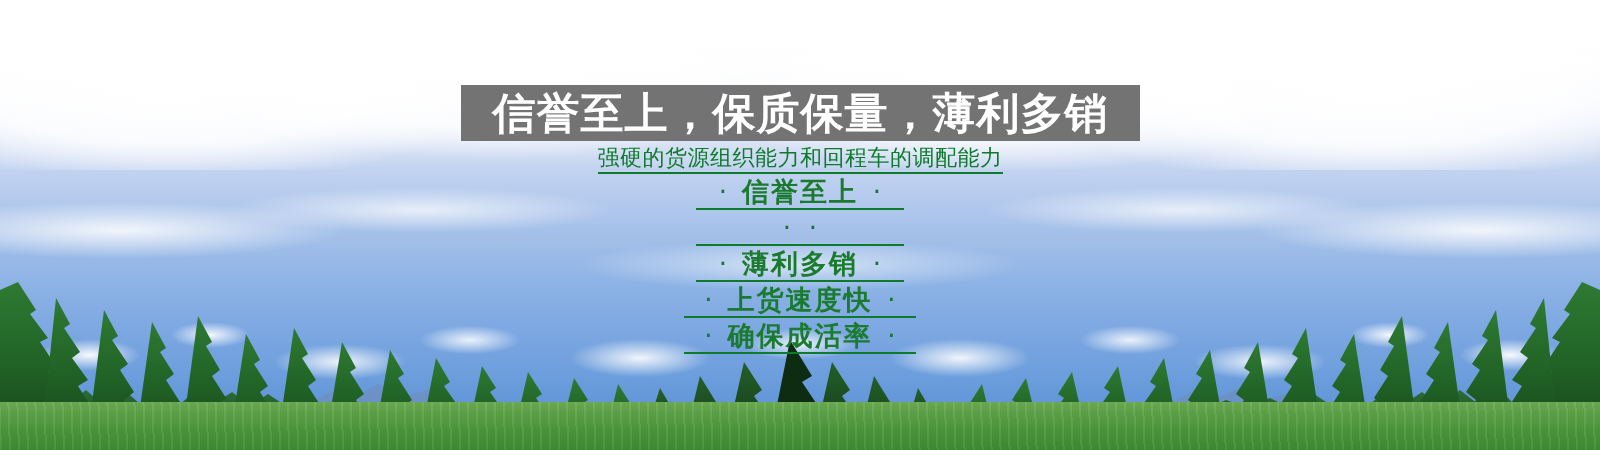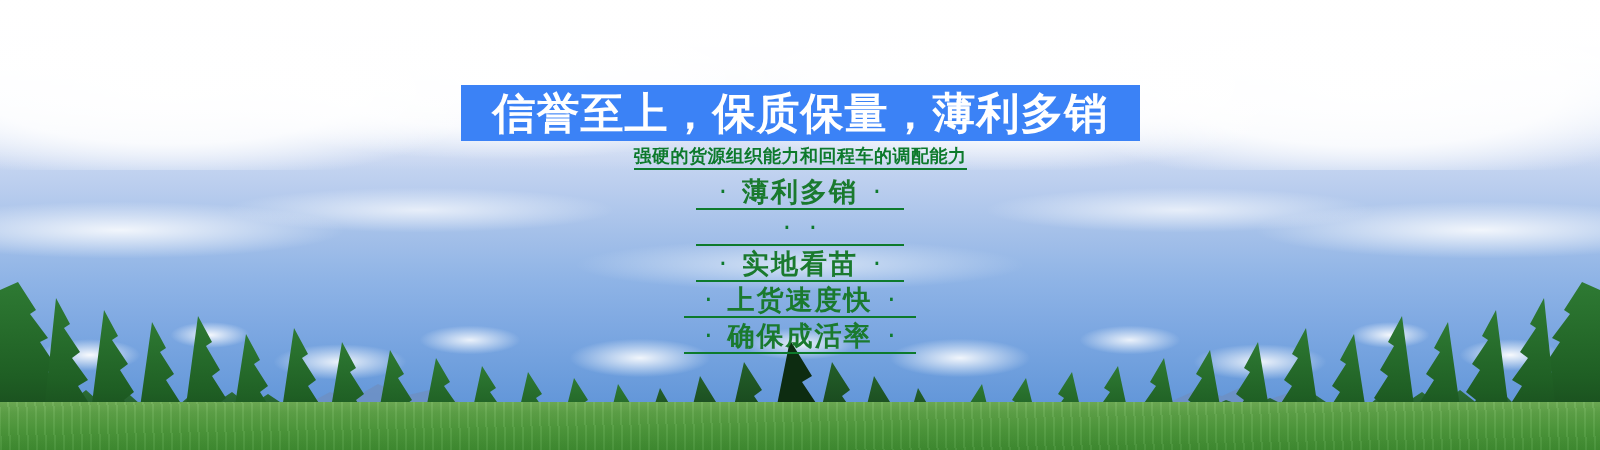--- a/index.html
+++ b/index.html
@@ -136,21 +136,21 @@
     width: 1600px;
     height: 450px;
   }
 
   .headline-bar {
     position: absolute;
     left: 461px;
     top: 85px;
     width: 679px;
     height: 56px;
-    background: #3b82f6;
+    background: #737373;
     display: flex;
     align-items: center;
     justify-content: center;
   }
   .headline-text {
     color: #ffffff;
     font-size: 43px;
     font-weight: bold;
     letter-spacing: 1px;
     line-height: 1;
@@ -161,22 +161,22 @@
   .subtitle {
     position: absolute;
     left: 0;
     top: 146px;
     width: 1600px;
     text-align: center;
   }
   .subtitle-text {
     display: inline-block;
     color: #0d7a2c;
-    font-size: 18px;
-    font-weight: bold;
+    font-size: 22px;
+    font-weight: normal;
     letter-spacing: 0.5px;
     border-bottom: 2px solid #0d7a2c;
     padding-bottom: 2px;
     line-height: 1.1;
     font-family: "DejaVu Sans", "Liberation Sans", sans-serif;
   }
 
   .feature-list {
     position: absolute;
     left: 0;
@@ -329,36 +329,36 @@
 
     <div class="subtitle">
       <span class="subtitle-text">强硬的货源组织能力和回程车的调配能力</span>
     </div>
 
     <div class="feature-list">
 
       <div class="feature-item w4">
         <div class="feature-inner">
           <span class="feat-dot">·</span>
+          <span class="feat-label">信誉至上</span>
+          <span class="feat-dot">·</span>
+        </div>
+      </div>
+
+      <div class="feature-item w4">
+        <div class="feature-inner">
+          <span class="feat-dot">·</span>
+          <span class="feat-dot">·</span>
+        </div>
+      </div>
+
+      <div class="feature-item w4">
+        <div class="feature-inner">
+          <span class="feat-dot">·</span>
           <span class="feat-label">薄利多销</span>
-          <span class="feat-dot">·</span>
-        </div>
-      </div>
-
-      <div class="feature-item w4">
-        <div class="feature-inner">
-          <span class="feat-dot">·</span>
-          <span class="feat-dot">·</span>
-        </div>
-      </div>
-
-      <div class="feature-item w4">
-        <div class="feature-inner">
-          <span class="feat-dot">·</span>
-          <span class="feat-label">实地看苗</span>
           <span class="feat-dot">·</span>
         </div>
       </div>
 
       <div class="feature-item w5">
         <div class="feature-inner">
           <span class="feat-dot">·</span>
           <span class="feat-label">上货速度快</span>
           <span class="feat-dot">·</span>
         </div>

